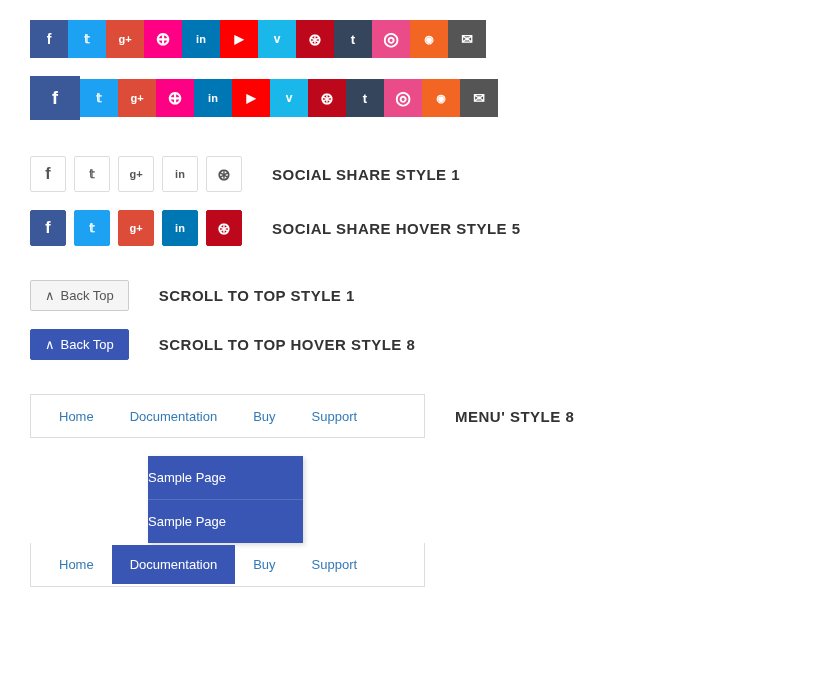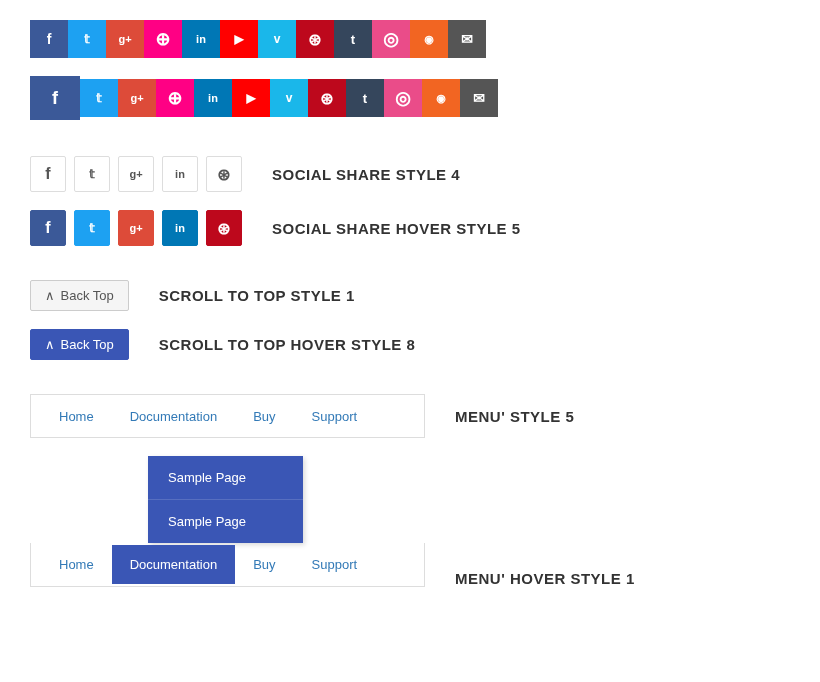--- a/index.html
+++ b/index.html
@@ -155,21 +155,21 @@
       top: 100%;
       left: 0;
       background: #3a56b5;
       min-width: 155px;
       z-index: 10;
       box-shadow: 2px 2px 5px rgba(0,0,0,0.15);
     }
 
     .dropdown-item {
       display: block;
-      padding: 14px 20px;
+      padding: 14px 0;
       color: #fff;
       font-size: 13px;
       cursor: pointer;
       border-bottom: 1px solid rgba(255,255,255,0.15);
     }
 
     .dropdown-item:last-child {
       border-bottom: none;
     }
 
@@ -223,21 +223,21 @@
   <div class="divider"></div>
 
   <div class="section section-gap">
     <div class="social-share-row">
       <div class="share-btn">f</div>
       <div class="share-btn" style="font-size:12px;">𝕥</div>
       <div class="share-btn" style="font-size:11px;">g+</div>
       <div class="share-btn" style="font-size:11px;">in</div>
       <div class="share-btn" style="font-size:16px;">⊛</div>
     </div>
-    <span class="section-label">SOCIAL SHARE STYLE 4</span>
+    <span class="section-label">SOCIAL SHARE STYLE 1</span>
   </div>
 
   <div class="section section-gap">
     <div class="social-share-row">
       <div class="share-btn share-btn-hover share-btn-fb-hover">f</div>
       <div class="share-btn share-btn-hover share-btn-tw-hover" style="font-size:12px;">𝕥</div>
       <div class="share-btn share-btn-hover share-btn-g-hover" style="font-size:11px;">g+</div>
       <div class="share-btn share-btn-hover share-btn-in-hover" style="font-size:11px;">in</div>
       <div class="share-btn share-btn-hover share-btn-pin-hover" style="font-size:16px;">⊛</div>
     </div>
@@ -264,35 +264,34 @@
 
   <div class="divider"></div>
 
   <div class="section section-gap">
     <div class="menu-bar">
       <div class="menu-item">Home</div>
       <div class="menu-item">Documentation</div>
       <div class="menu-item">Buy</div>
       <div class="menu-item">Support</div>
     </div>
-    <span class="section-label">MENU' STYLE 5</span>
+    <span class="section-label">MENU' STYLE 8</span>
   </div>
 
   <div class="section" style="align-items: flex-end;">
     <div style="display:flex; flex-direction:column; align-items: flex-start;">
 
       <div style="margin-left: 118px; margin-bottom: 0;">
         <div class="dropdown-menu" style="position:static; display:block; min-width:155px;">
           <div class="dropdown-item">Sample Page</div>
           <div class="dropdown-item">Sample Page</div>
         </div>
       </div>
       <div class="menu-bar" style="border-top: none;">
         <div class="menu-item">Home</div>
         <div class="menu-item menu-item-active">Documentation</div>
         <div class="menu-item">Buy</div>
         <div class="menu-item">Support</div>
       </div>
     </div>
-    <span class="section-label">MENU' HOVER STYLE 1</span>
   </div>
 
 </div>
 
 </body></html>

